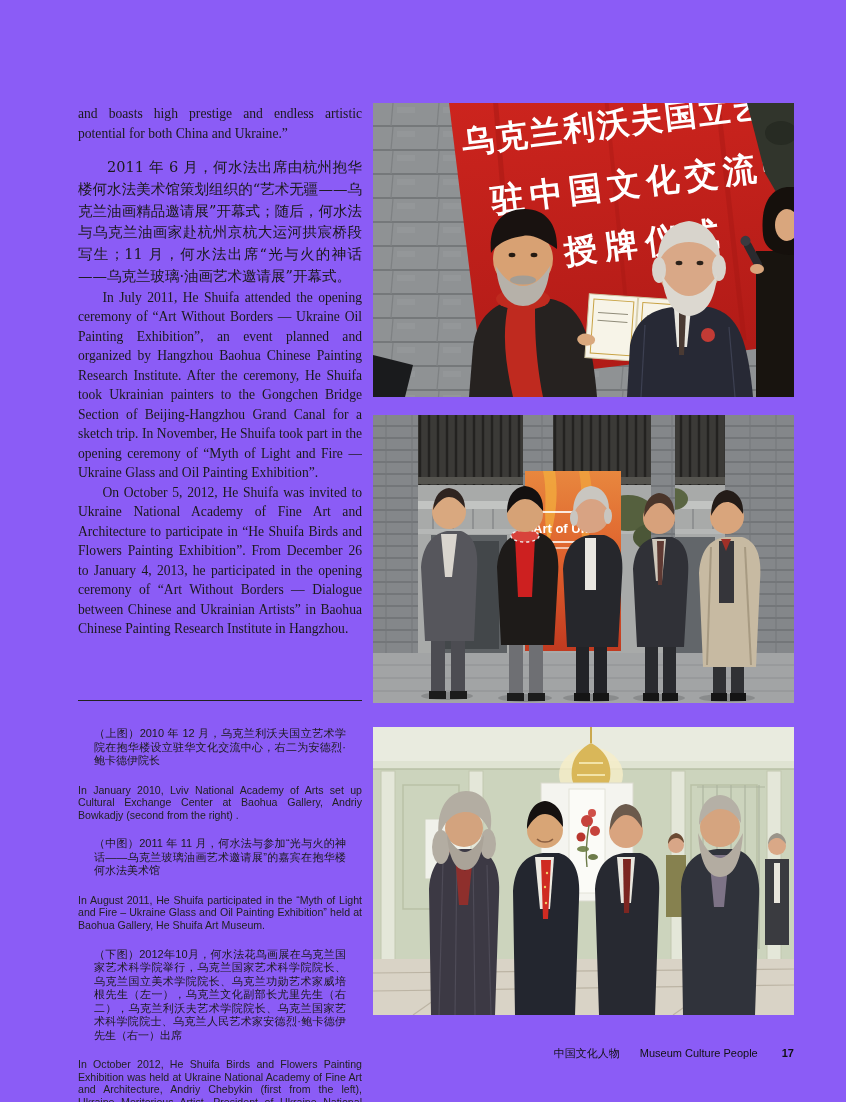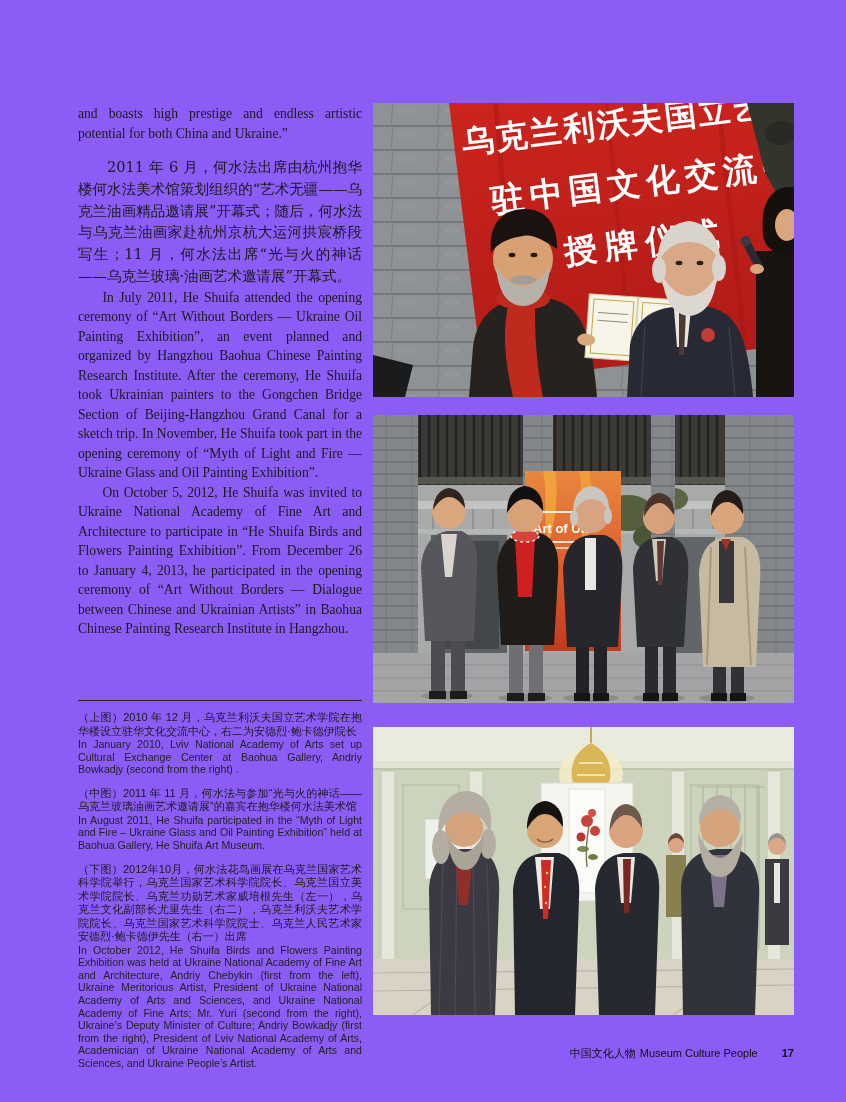--- a/index.html
+++ b/index.html
@@ -9,33 +9,33 @@
   .article{position:absolute;left:78px;top:104px;width:284px;height:596px;overflow:hidden;}
   .article p{margin:0;text-align:justify;}
   .article p.en{font-size:13.6px;line-height:19.5px;text-indent:1.8em;}
   .article p.zh{font-size:14.5px;line-height:21.8px;text-indent:2em;
                 font-family:"DejaVu Serif","Liberation Serif",serif;}
   .article p.first{text-indent:0;margin-bottom:14px;}
   .article p.gap-top{margin-top:12px;}
   .captions{position:absolute;left:78px;top:700px;width:284px;border-top:1px solid #222;
             padding-top:10px;font-family:"Liberation Sans","DejaVu Sans",sans-serif;}
   .cap-group{margin-bottom:11px;}
-  .cap-zh{font-size:11px;line-height:13.5px;text-align:justify;margin:0;}
+  .cap-zh{font-size:11px;line-height:13.5px;text-align:justify;margin:16px;}
   .cap-en{font-size:10.6px;line-height:12.6px;text-align:justify;margin:0;color:#222;}
   
   .photo{position:absolute;left:373px;width:421px;overflow:hidden;background:#888;}
   .photo svg{display:block;width:100%;height:100%;}
   #photo-top{top:103px;height:294px;}
   #photo-mid{top:415px;height:288px;}
   #photo-bot{top:727px;height:288px;}
   
   .footer{position:absolute;left:373px;top:1046px;width:421px;text-align:right;
           font-family:"Liberation Sans","DejaVu Sans",sans-serif;font-size:11px;color:#111;}
   .footer .pgnum{font-weight:bold;margin-left:24px;text-align:right;}
-  .footer .zh{margin-right:4px;}
+  .footer .zh{margin-right:20px;}
   .banner-text{font-family:"Liberation Sans","DejaVu Sans",sans-serif;font-weight:bold;fill:#ffffff;}
   .poster-text{font-family:"Liberation Sans","DejaVu Sans",sans-serif;font-weight:bold;fill:#ffffff;}
 </style>
 </head>
 <body>
 
 <div class="page">
 
   <div class="article">
     <p class="en first">and boasts high prestige and endless artistic potential for both China and Ukraine.”</p>

